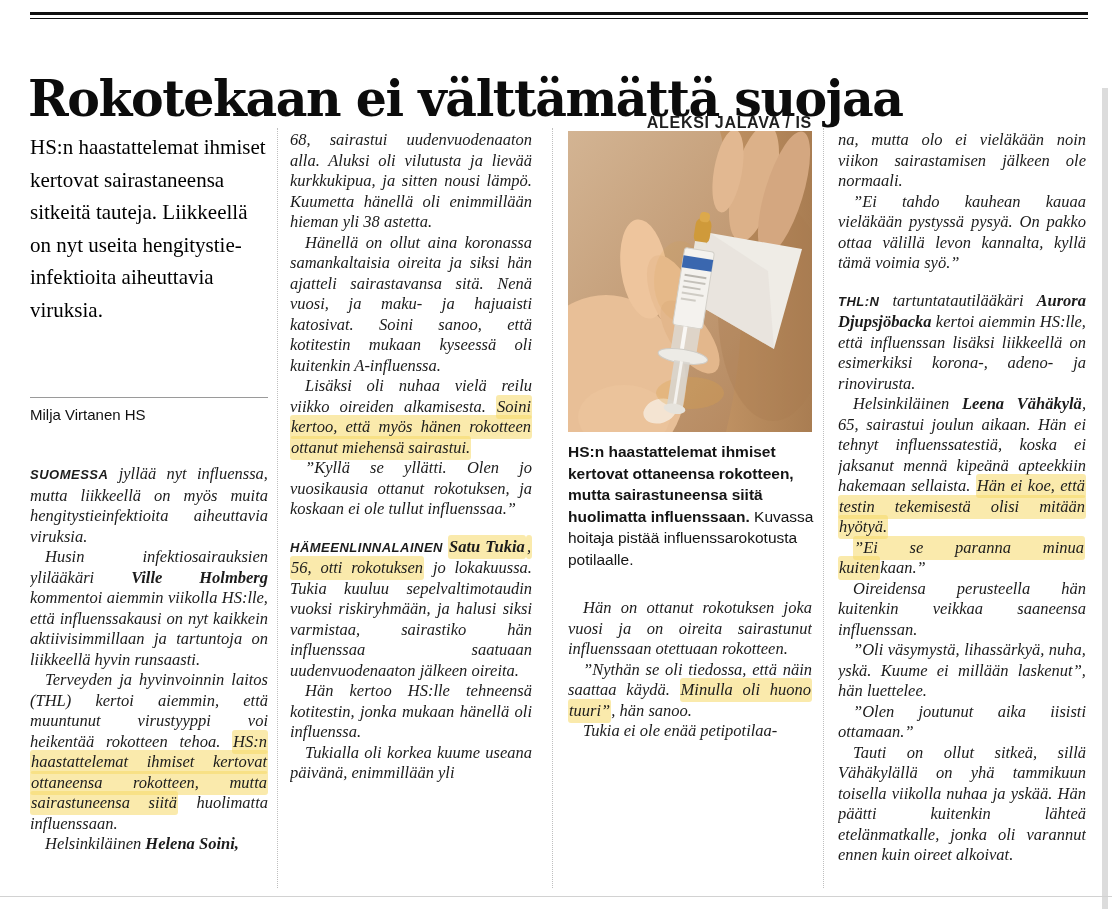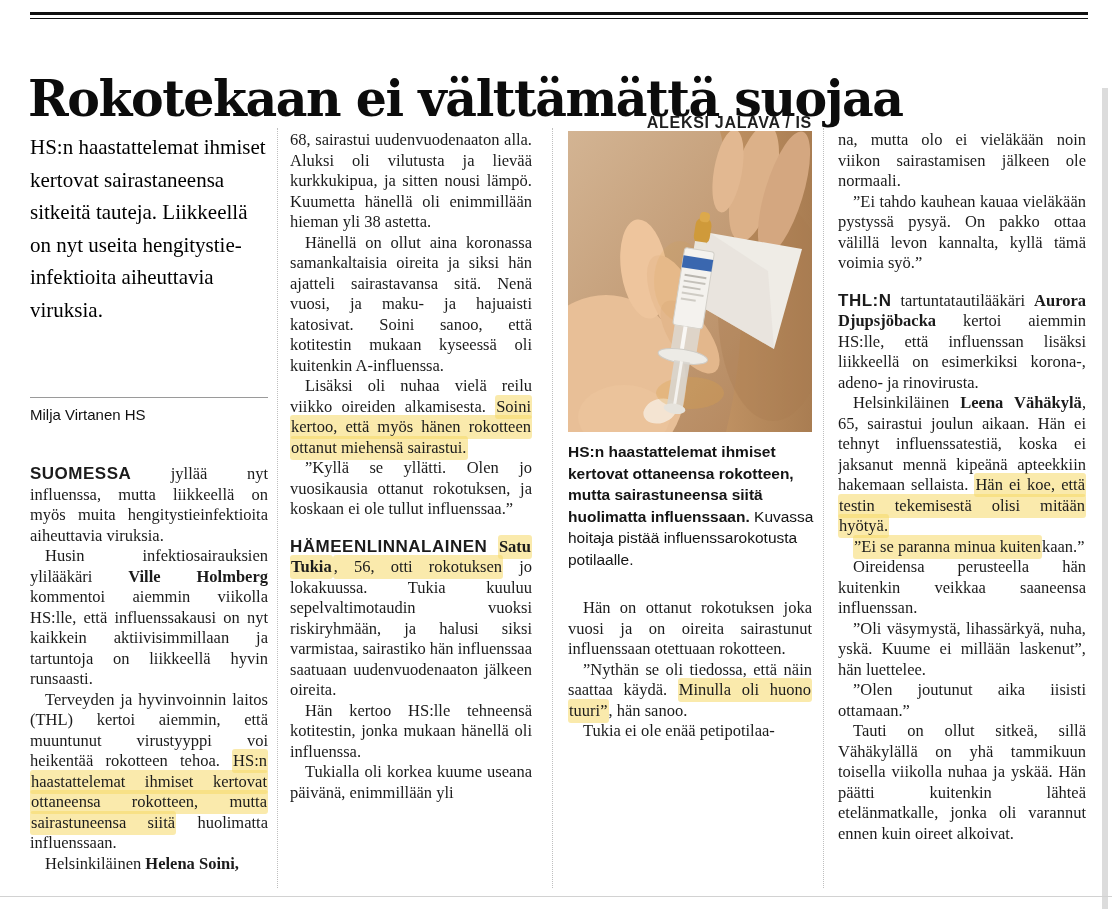--- a/index.html
+++ b/index.html
@@ -14,29 +14,29 @@
             font-weight:700;font-size:51px;letter-spacing:-1.5px;color:#0c0c0c;white-space:nowrap;
             transform:scaleX(.96);transform-origin:left top;}
 
   .standfirst{position:absolute;left:30px;top:131px;width:242px;font-size:21px;line-height:32.5px;
               color:#000000;}
   .byline-rule{position:absolute;left:30px;top:397px;width:238px;height:1px;background:#9a9a9a;}
   .byline{position:absolute;left:30px;top:406px;font-family:"Liberation Sans",sans-serif;
           font-weight:400;font-size:15px;color:#101010;}
 
   .bodycol{position:absolute;font-size:16.5px;line-height:20.5px;text-align:justify;
-           color:#1b1b1b;overflow:hidden;hyphens:auto;}
+           color:#1b1b1b;overflow:hidden;hyphens:auto;font-style:italic;}
   #col1{left:30px;top:464px;width:238px;height:445px;}
   #col2{left:290px;top:130px;width:242px;height:757px;}
   #col3text{left:568px;top:598px;width:244px;height:289px;}
   #col4{left:838px;top:130px;width:248px;height:757px;}
   .para{margin:0;}
   .para.indent{text-indent:15px;}
   .para.sbreak{margin-top:17px;}
-  .lead{font-family:"Liberation Sans",sans-serif;font-weight:700;font-size:17px;
+  .lead{font-family:"Liberation Sans",sans-serif;font-weight:700;font-size:13px;
         letter-spacing:.5px;margin-top:21px;}
   .bold{font-weight:700;}
   .hl{background:rgba(246,216,104,0.55);box-decoration-break:clone;
       -webkit-box-decoration-break:clone;padding:2px 1px 3px;border-radius:3px;}
 
   .divider{position:absolute;top:128px;height:760px;width:0;border-left:1px dotted #bfbfbf;}
   #div1{left:277px;} #div2{left:552px;} #div3{left:823px;}
 
   .credit{position:absolute;left:568px;top:114px;width:244px;text-align:right;
           font-family:"Liberation Sans",sans-serif;font-weight:700;font-size:16px;

